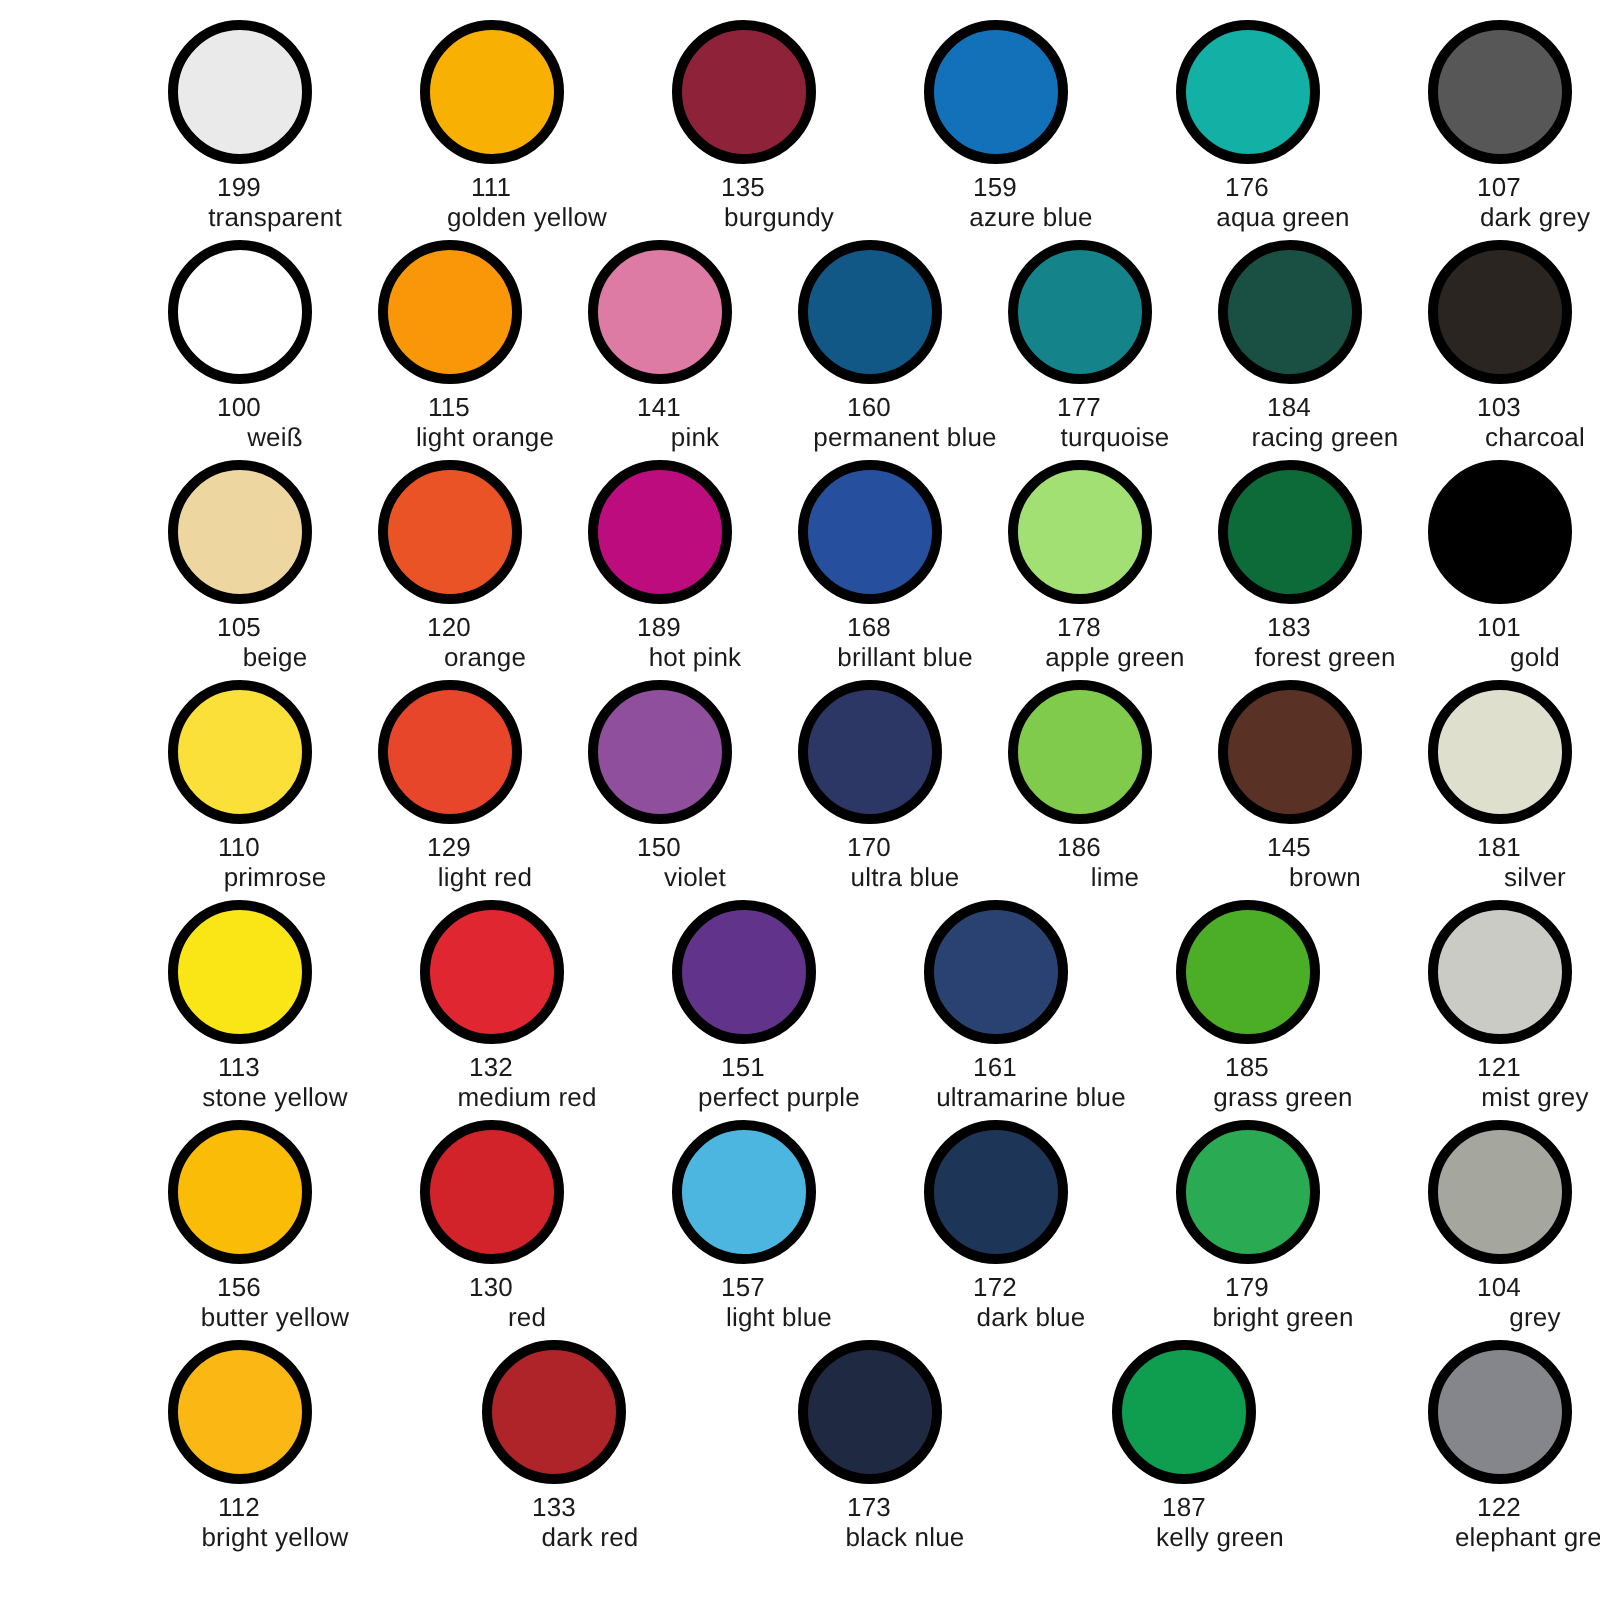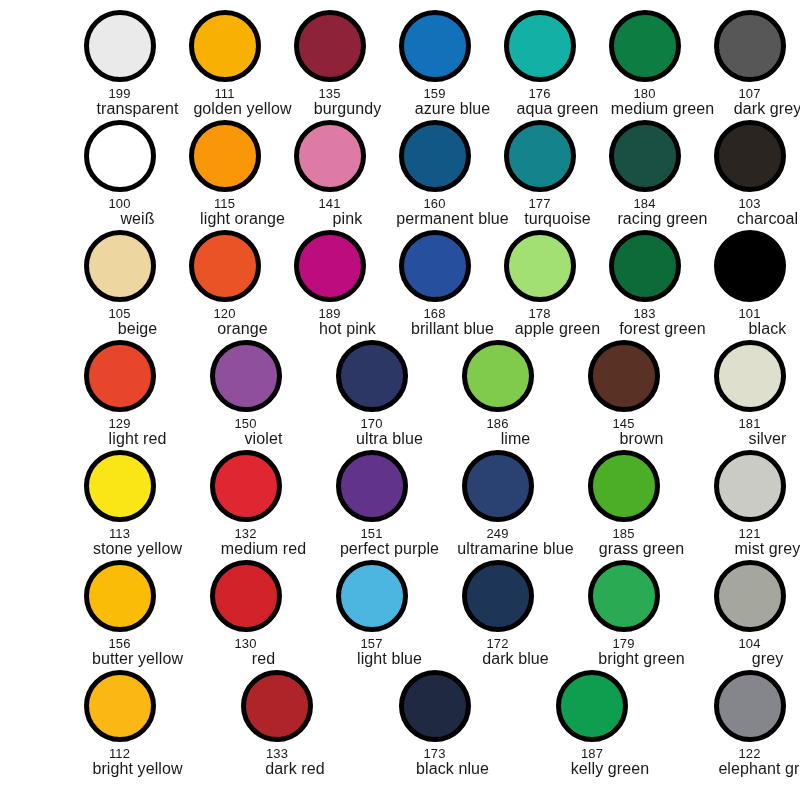--- a/index.html
+++ b/index.html
@@ -45,21 +45,21 @@
     flex: 0 0 auto;
   }
   .swatch-code {
     margin-top: 4px;
     font-size: 13px;
     line-height: 15px;
     text-align: center;
     letter-spacing: 0.1px;
   }
   .swatch-name {
-    font-size: 16px;
+    font-size: 13px;
     line-height: 15px;
     text-align: center;
     white-space: nowrap;
     letter-spacing: 0.1px;
     margin-left: 36px;
   }
   
   .swatch-row > .swatch-cell:first-child { margin-left: 69px; }
 </style>
 </head>
@@ -86,25 +86,20 @@
         <div class="swatch-disc" style="background: rgb(18, 113, 185);"></div>
         <div class="swatch-code">159</div>
         <div class="swatch-name">azure blue</div>
       </div>
       <div class="swatch-cell">
         <div class="swatch-disc" style="background: rgb(18, 176, 165);"></div>
         <div class="swatch-code">176</div>
         <div class="swatch-name">aqua green</div>
       </div>
       <div class="swatch-cell">
-        <div class="swatch-disc" style="background: rgb(13, 125, 66);"></div>
-        <div class="swatch-code">180</div>
-        <div class="swatch-name">medium green</div>
-      </div>
-      <div class="swatch-cell">
         <div class="swatch-disc" style="background: rgb(87, 87, 87);"></div>
         <div class="swatch-code">107</div>
         <div class="swatch-name">dark grey</div>
       </div>
     </div>
     <div class="swatch-row">
       <div class="swatch-cell">
         <div class="swatch-disc" style="background: rgb(255, 255, 255);"></div>
         <div class="swatch-code">100</div>
         <div class="swatch-name">weiß</div>
@@ -167,24 +162,29 @@
         <div class="swatch-name">apple green</div>
       </div>
       <div class="swatch-cell">
         <div class="swatch-disc" style="background: rgb(12, 107, 57);"></div>
         <div class="swatch-code">183</div>
         <div class="swatch-name">forest green</div>
       </div>
       <div class="swatch-cell">
         <div class="swatch-disc" style="background: rgb(0, 0, 0);"></div>
         <div class="swatch-code">101</div>
-        <div class="swatch-name">black</div>
-      </div>
-    </div>
-    <div class="swatch-row">
+        <div class="swatch-name">gold</div>
+      </div>
+    </div>
+    <div class="swatch-row">
+      <div class="swatch-cell">
+        <div class="swatch-disc" style="background: rgb(250, 224, 57);"></div>
+        <div class="swatch-code">110</div>
+        <div class="swatch-name">primrose</div>
+      </div>
       <div class="swatch-cell">
         <div class="swatch-disc" style="background: rgb(232, 70, 42);"></div>
         <div class="swatch-code">129</div>
         <div class="swatch-name">light red</div>
       </div>
       <div class="swatch-cell">
         <div class="swatch-disc" style="background: rgb(143, 79, 157);"></div>
         <div class="swatch-code">150</div>
         <div class="swatch-name">violet</div>
       </div>
@@ -220,21 +220,21 @@
         <div class="swatch-code">132</div>
         <div class="swatch-name">medium red</div>
       </div>
       <div class="swatch-cell">
         <div class="swatch-disc" style="background: rgb(97, 51, 139);"></div>
         <div class="swatch-code">151</div>
         <div class="swatch-name">perfect purple</div>
       </div>
       <div class="swatch-cell">
         <div class="swatch-disc" style="background: rgb(42, 66, 114);"></div>
-        <div class="swatch-code">249</div>
+        <div class="swatch-code">161</div>
         <div class="swatch-name">ultramarine blue</div>
       </div>
       <div class="swatch-cell">
         <div class="swatch-disc" style="background: rgb(76, 174, 39);"></div>
         <div class="swatch-code">185</div>
         <div class="swatch-name">grass green</div>
       </div>
       <div class="swatch-cell">
         <div class="swatch-disc" style="background: rgb(201, 203, 196);"></div>
         <div class="swatch-code">121</div>

